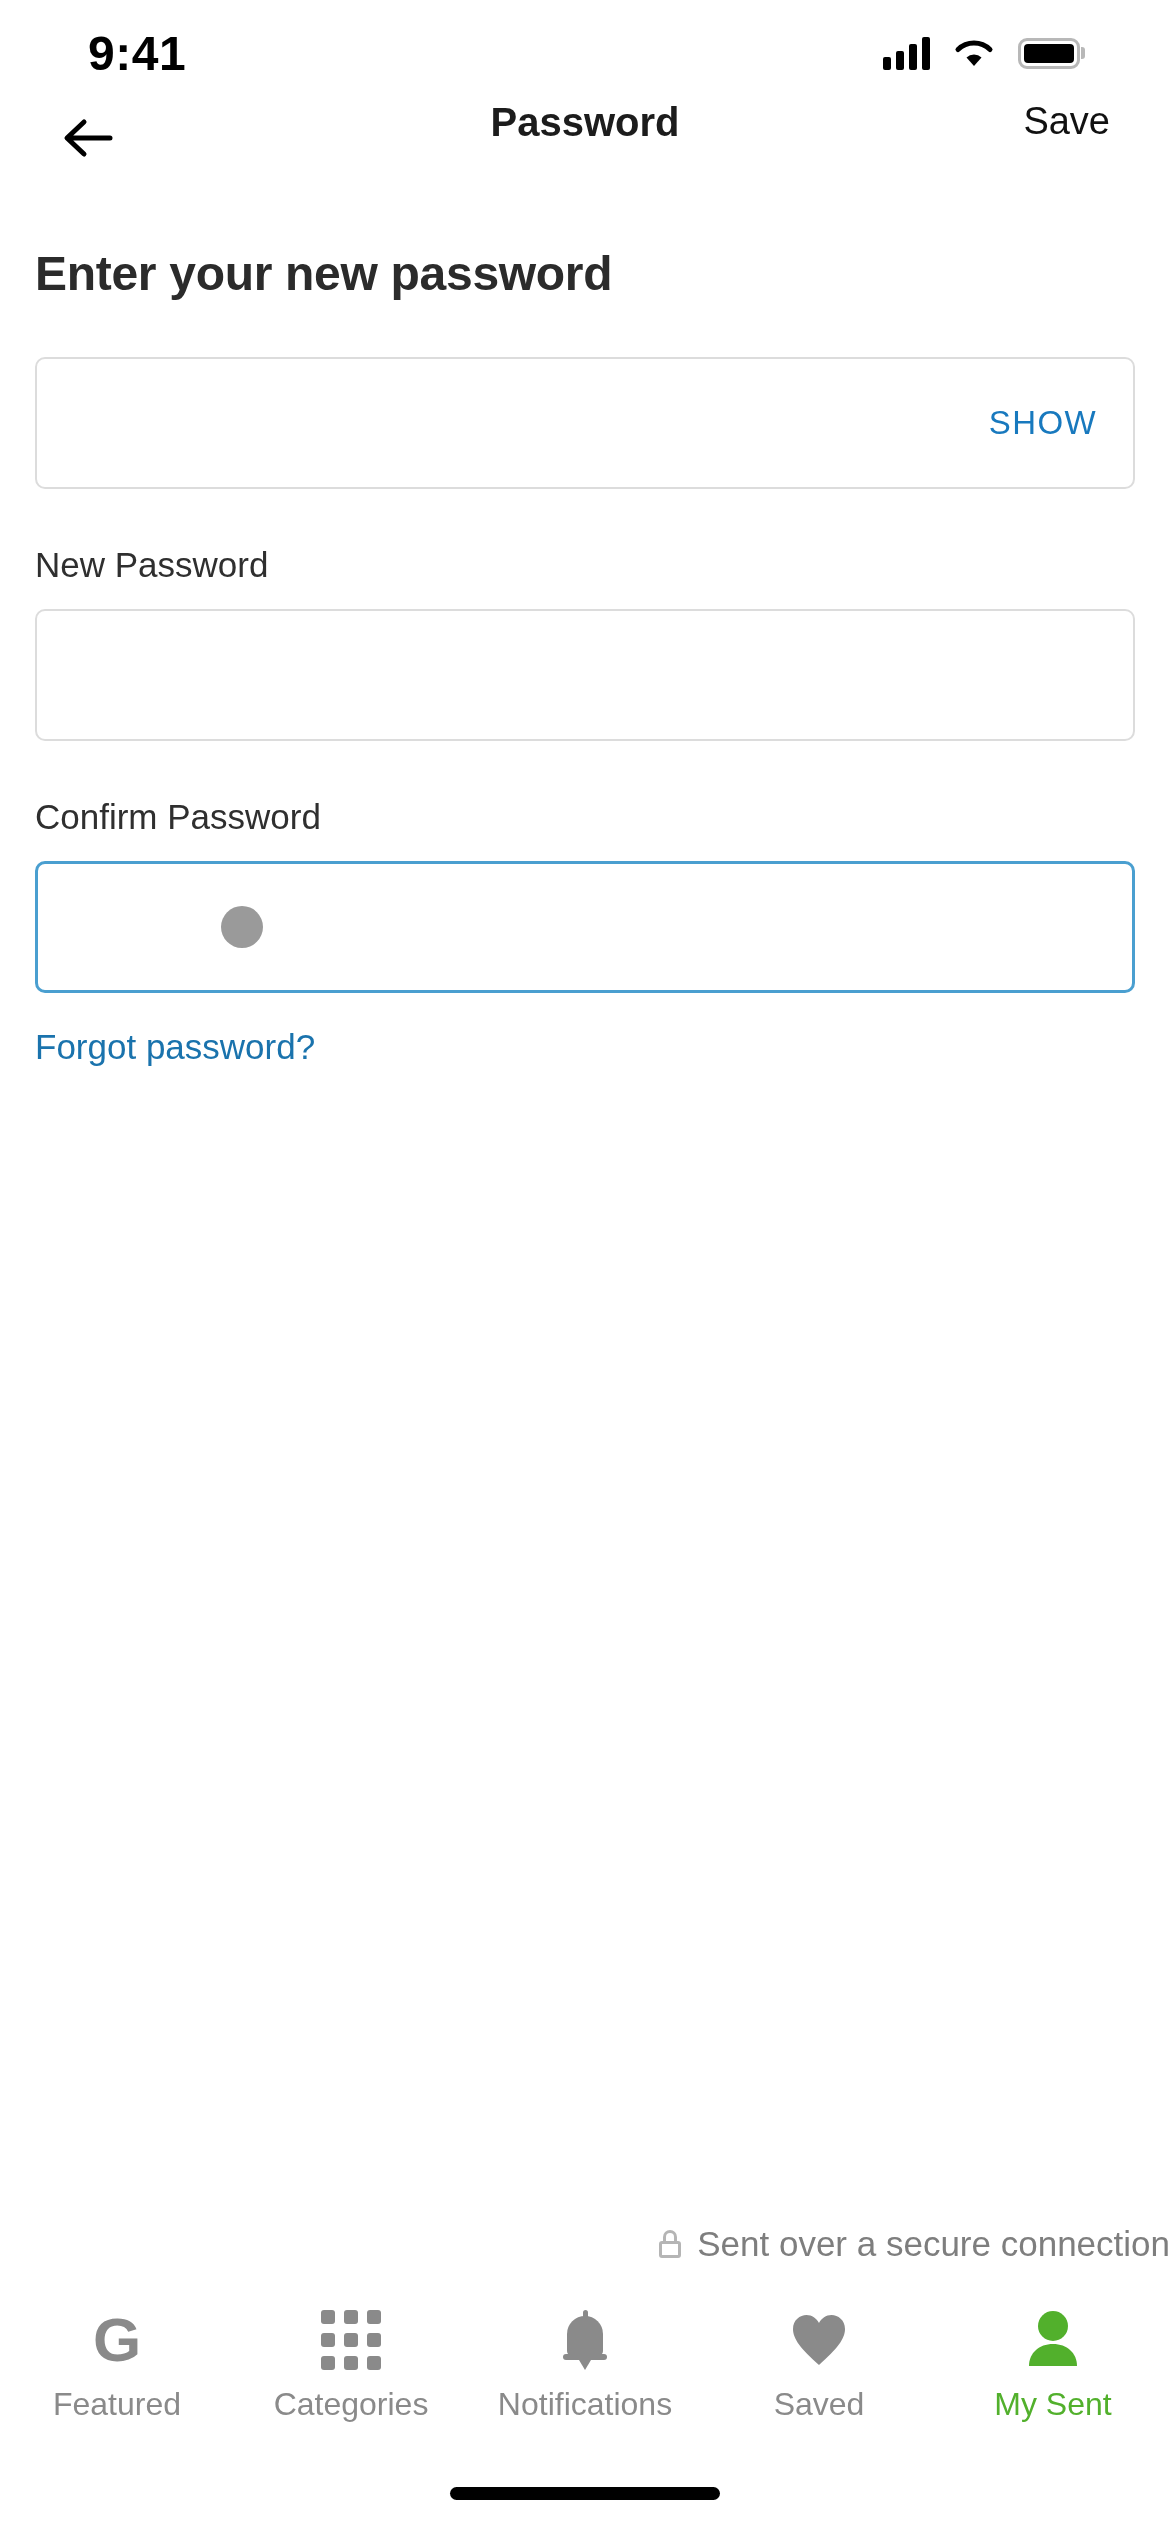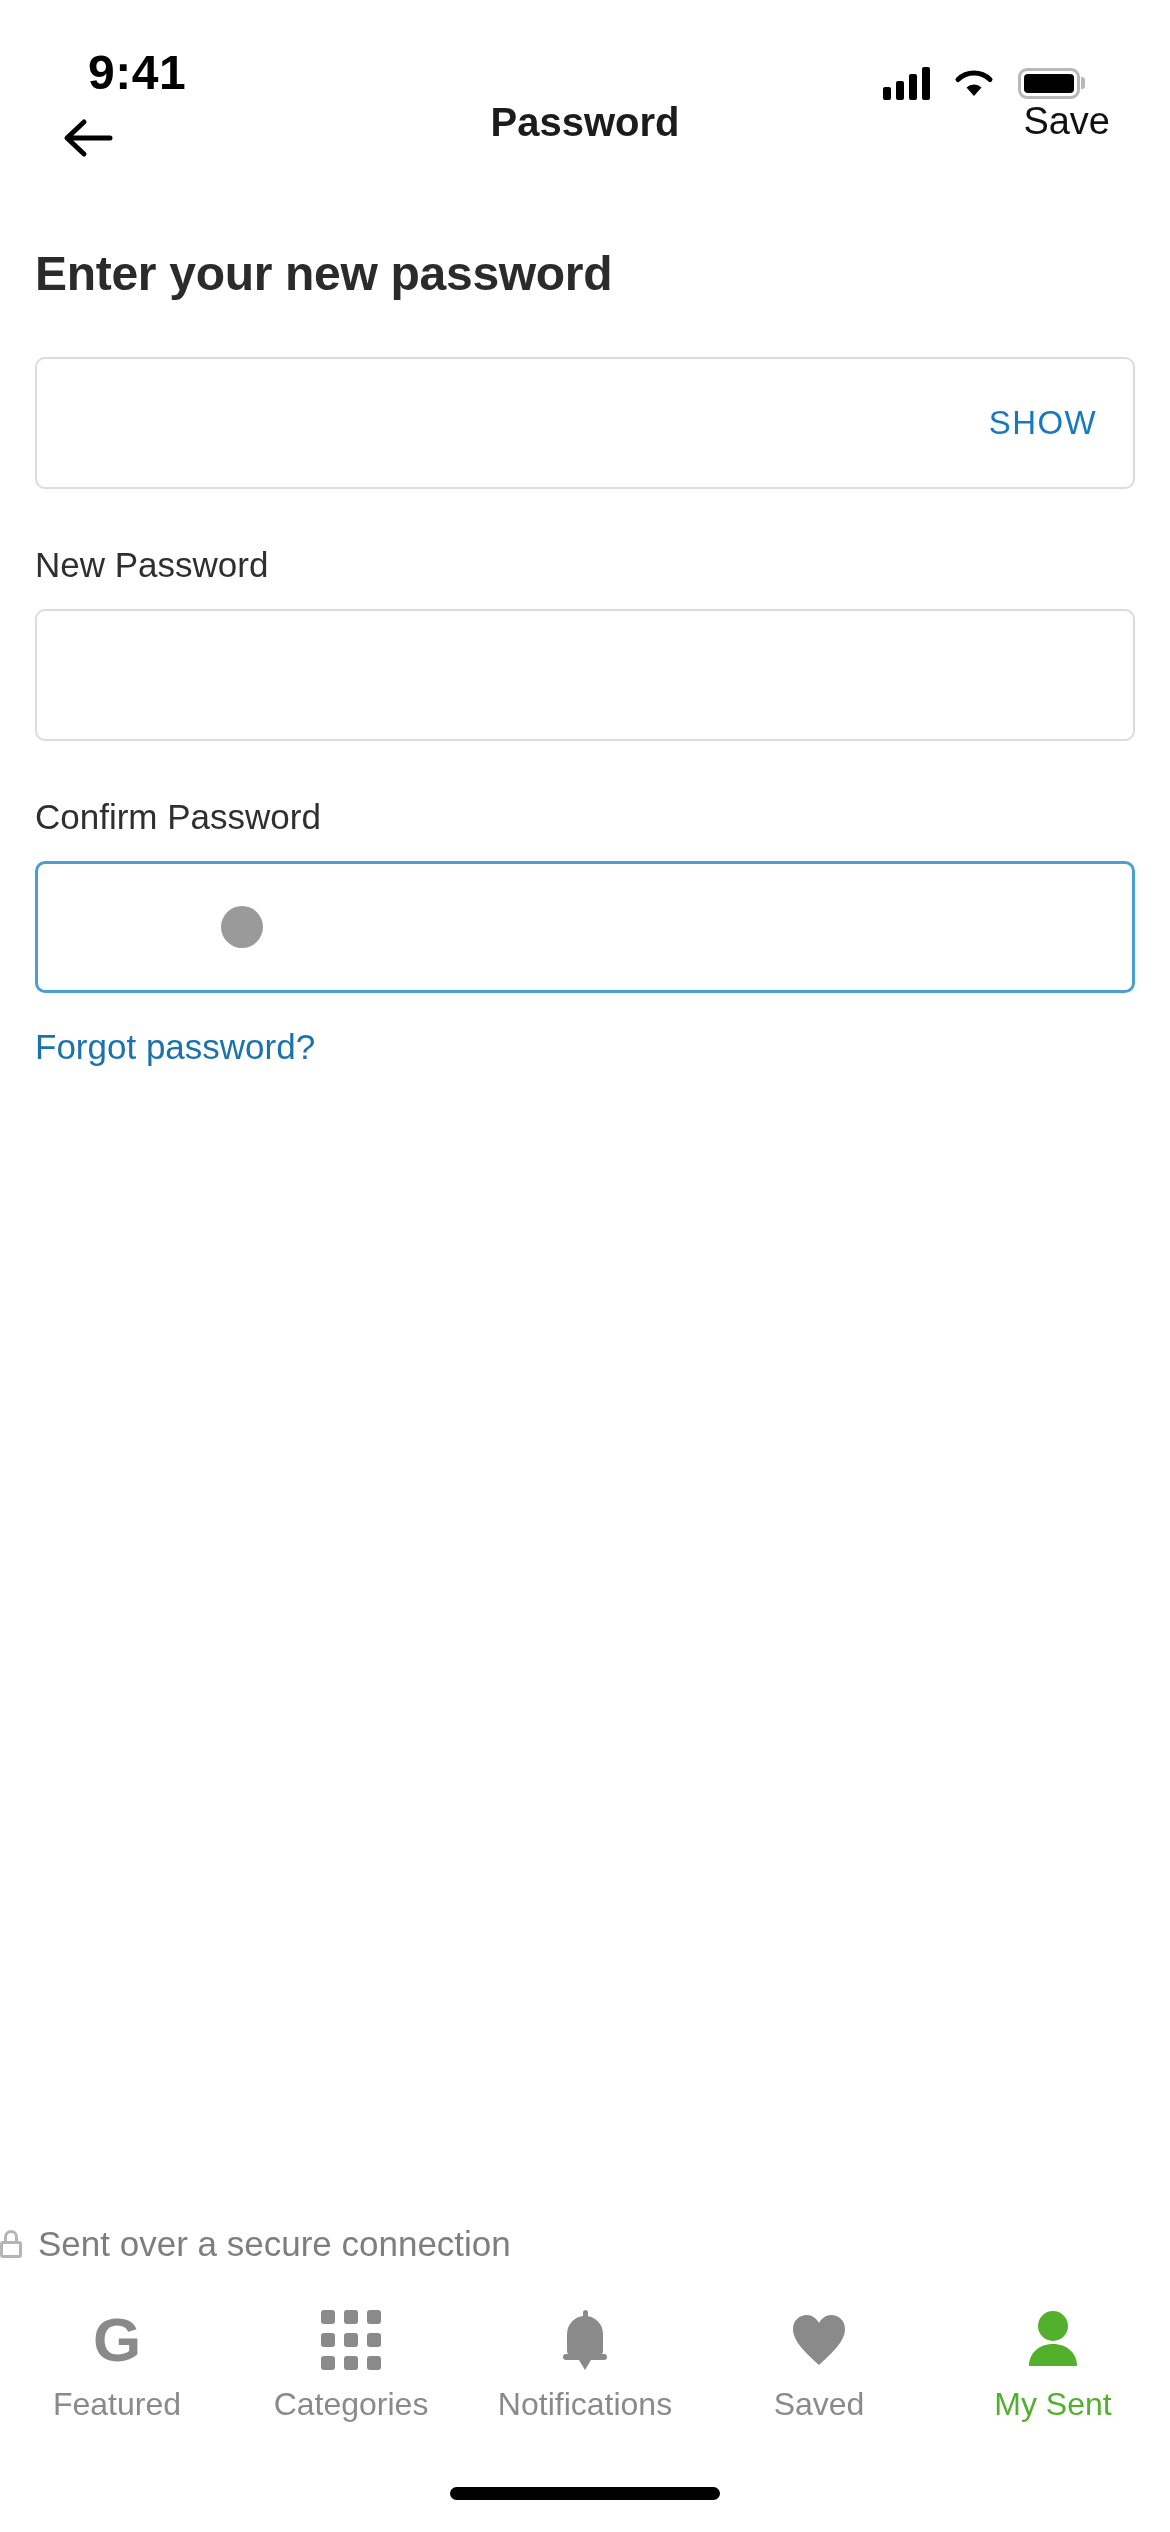--- a/index.html
+++ b/index.html
@@ -8,21 +8,21 @@
     background:#ffffff;
     font-family:"Liberation Sans", sans-serif;
     -webkit-font-smoothing:antialiased;
     overflow:hidden;
   }
   .screen { position:relative; width:1170px; height:2532px; background:#fff; }
 
   
   .statusbar {
     position:absolute; top:0; left:0; width:1170px; height:100px;
-    display:flex; align-items:flex-end; justify-content:space-between;
+    display:flex; align-items:center; justify-content:space-between;
     padding:0 90px 0 88px;
   }
   .status-time {
     font-size:48px; font-weight:700; color:#000; letter-spacing:0.5px;
     margin-top:6px;
   }
   .status-right { display:flex; align-items:center; gap:22px; margin-top:6px; }
   .sig { display:flex; align-items:flex-end; gap:5px; height:34px; }
   .sig i { display:block; width:8px; background:#000; border-radius:2px; }
   .sig i:nth-child(1){ height:13px; }
@@ -87,21 +87,21 @@
   }
 
   .forgot-link {
     display:inline-block; margin-top:34px;
     font-size:35px; color:#1a73ad; cursor:pointer;
   }
 
   
   .secure-note {
     position:absolute; left:0; bottom:268px; width:1170px;
-    display:flex; align-items:center; justify-content:flex-start; gap:16px;
+    display:flex; align-items:center; justify-content:flex-end; gap:16px;
   }
   .secure-text { font-size:35px; color:#7e7e7e; }
   .lock-ico { width:22px; height:28px; position:relative; }
   .lock-ico .shackle {
     position:absolute; top:0; left:4px; width:14px; height:12px;
     border:3px solid #b5b5b5; border-bottom:none; border-radius:7px 7px 0 0;
   }
   .lock-ico .body {
     position:absolute; bottom:0; left:0; width:22px; height:17px;
     border:3px solid #b5b5b5; border-radius:3px; background:#fff;

